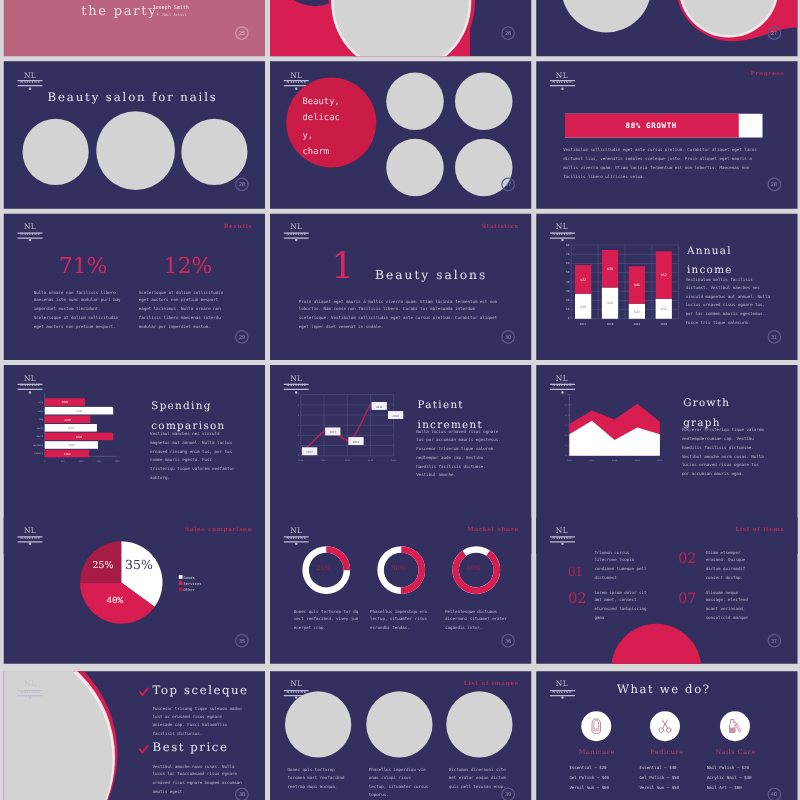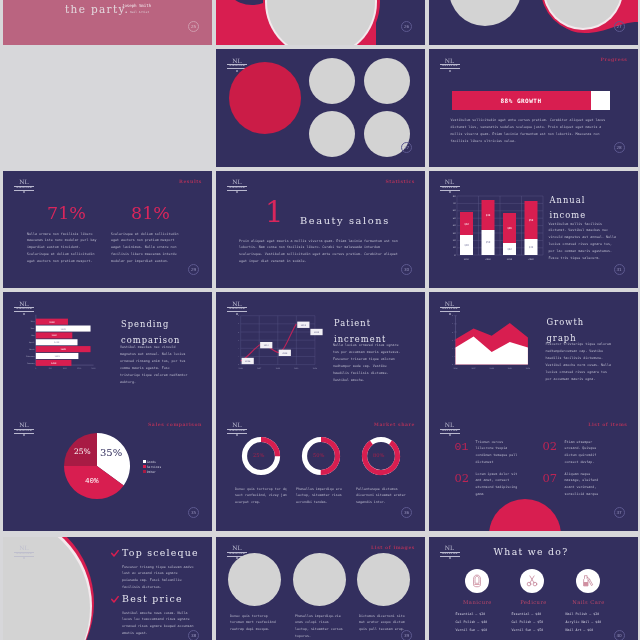--- a/index.html
+++ b/index.html
@@ -63,30 +63,50 @@
   <svg width="209" height="122" viewBox="0 0 209 122" style="position:absolute;left:0;top:0">
     <path d="M 209 0 L 209 99 C 190 99 178 110 156 110 C 132 110 119 92 119 66 L 119 0 Z" fill="#D81E50"></path>
   </svg>
   <div class="circ" style="left:20px;top:31px;width:72px;height:72px;"></div>
   <div class="circ" style="left:112px;top:24px;width:85px;height:85px;background:#D81E50"></div>
   <div class="circ" style="left:114.5px;top:26.5px;width:80px;height:80px;background:#f3e9ed"></div>
   <div class="circ" style="left:116.5px;top:28.5px;width:76px;height:76px;"></div>
   <div class="pgnum">27</div>
 </div>
 
+<div class="slide c1 r2">
+  <div class="logo">
+    <div class="l1">NL</div>
+    <div class="rule r-a"></div>
+    <div class="l2">NAILINE</div>
+    <div class="rule r-b"></div>
+    <div class="dot"></div>
+  </div>
+  <div class="h1" style="left:35px;top:24px;font-size:9.4px;font-family:'DejaVu Serif',serif;letter-spacing:1.5px">Beauty salon for nails</div>
+  <div class="circ" style="left:15px;top:46px;width:53px;height:53px"></div>
+  <div class="circ" style="left:74px;top:40px;width:63px;height:63px"></div>
+  <div class="circ" style="left:142px;top:46px;width:53px;height:53px"></div>
+  <div class="pgnum">28</div>
+</div>
 
 <div class="slide c2 r2">
   <div class="logo">
     <div class="l1">NL</div>
     <div class="rule r-a"></div>
     <div class="l2">NAILINE</div>
     <div class="rule r-b"></div>
     <div class="dot"></div>
   </div>
   <div class="circ" style="left:13px;top:13px;width:72px;height:72px;background:#CB1C47"></div>
+  <div class="h1" style="left:26px;top:25px;width:46px;font-size:7.1px;line-height:1.9;font-family:'DejaVu Sans Mono',monospace;color:#ead4db">
+    <div>Beauty,</div>
+    <div>delicac</div>
+    <div>y,</div>
+    <div>charm</div>
+  </div>
   <div class="circ" style="left:93px;top:9px;width:46px;height:46px"></div>
   <div class="circ" style="left:148px;top:9px;width:46px;height:46px"></div>
   <div class="circ" style="left:93px;top:62px;width:46px;height:46px"></div>
   <div class="circ" style="left:148px;top:62px;width:46px;height:46px"></div>
   <div class="pgnum">27</div>
 </div>
 
 <div class="slide c3 r2">
   <div class="logo">
     <div class="l1">NL</div>
@@ -107,21 +127,21 @@
   <div class="logo">
     <div class="l1">NL</div>
     <div class="rule r-a"></div>
     <div class="l2">NAILINE</div>
     <div class="rule r-b"></div>
     <div class="dot"></div>
   </div>
   <div class="sect">Results</div>
   <div style="position:absolute;left:44px;top:34px;font-size:17.5px;color:#D9265C;font-family:'DejaVu Serif',serif;line-height:1">71%</div>
   <div class="bodytxt" style="left:24px;top:60px;width:72px">Nulla ornare non facilisis libero maecenas iste nunc modular purl bay imperdiet eustom tincidunt. Scelerisque at dolium sollicitudin eget auctors non pretium mesport.</div>
-  <div style="position:absolute;left:128px;top:34px;font-size:17.5px;color:#D9265C;font-family:'DejaVu Serif',serif;line-height:1">81%</div>
+  <div style="position:absolute;left:128px;top:34px;font-size:17.5px;color:#D9265C;font-family:'DejaVu Serif',serif;line-height:1">12%</div>
   <div class="bodytxt" style="left:108px;top:60px;width:72px">Scelerisque at dolium sollicitudin eget auctors non pretium mesport eaget lacinimus. Nulla ornare non facilisis libero maecenas interdu modular pur imperdiet eustom.</div>
   <div class="pgnum">29</div>
 </div>
 
 <div class="slide c2 r3">
   <div class="logo">
     <div class="l1">NL</div>
     <div class="rule r-a"></div>
     <div class="l2">NAILINE</div>
     <div class="rule r-b"></div>
@@ -418,21 +438,21 @@
 <div class="slide c3 r5">
   <div class="circ" style="left:60px;top:85px;width:72px;height:72px;background:#D81E50"></div>
   <div class="logo">
     <div class="l1">NL</div>
     <div class="rule r-a"></div>
     <div class="l2">NAILINE</div>
     <div class="rule r-b"></div>
     <div class="dot"></div>
   </div>
   <div class="sect">List of items</div>
-  <div style="position:absolute;left:26px;top:27px;font-size:11.5px;color:#BC2454;font-family:Liberation Mono, monospace;line-height:1">01</div>
+  <div style="position:absolute;left:26px;top:39px;font-size:11.5px;color:#BC2454;font-family:Liberation Serif, serif;line-height:1">01</div>
   <div class="bodytxt" style="left:47px;top:25px;width:43px">Triomun curcus lilecrone tsopia condimen tumeque pell dictumest</div>
   <div style="position:absolute;left:26px;top:59px;font-size:11.5px;color:#BC2454;font-family:'DejaVu Serif',serif;line-height:1">02</div>
   <div class="bodytxt" style="left:47px;top:57px;width:43px">Lorem ipsum dolor sit amt amet, consect eturmsond tadipiscing gama</div>
   <div style="position:absolute;left:114px;top:27px;font-size:11.5px;color:#BC2454;font-family:'DejaVu Serif',serif;line-height:1">02</div>
   <div class="bodytxt" style="left:136px;top:25px;width:43px">Etiam etsemper erosand. Quisque dictum quiromdif consect dusfap.</div>
   <div style="position:absolute;left:114px;top:59px;font-size:11.5px;color:#BC2454;font-family:'DejaVu Serif',serif;line-height:1">07</div>
   <div class="bodytxt" style="left:136px;top:57px;width:43px">Aliquam neque massage, eleifend acant verinsand, sonsolicid marque</div>
   <div class="pgnum">37</div>
 </div>
 

